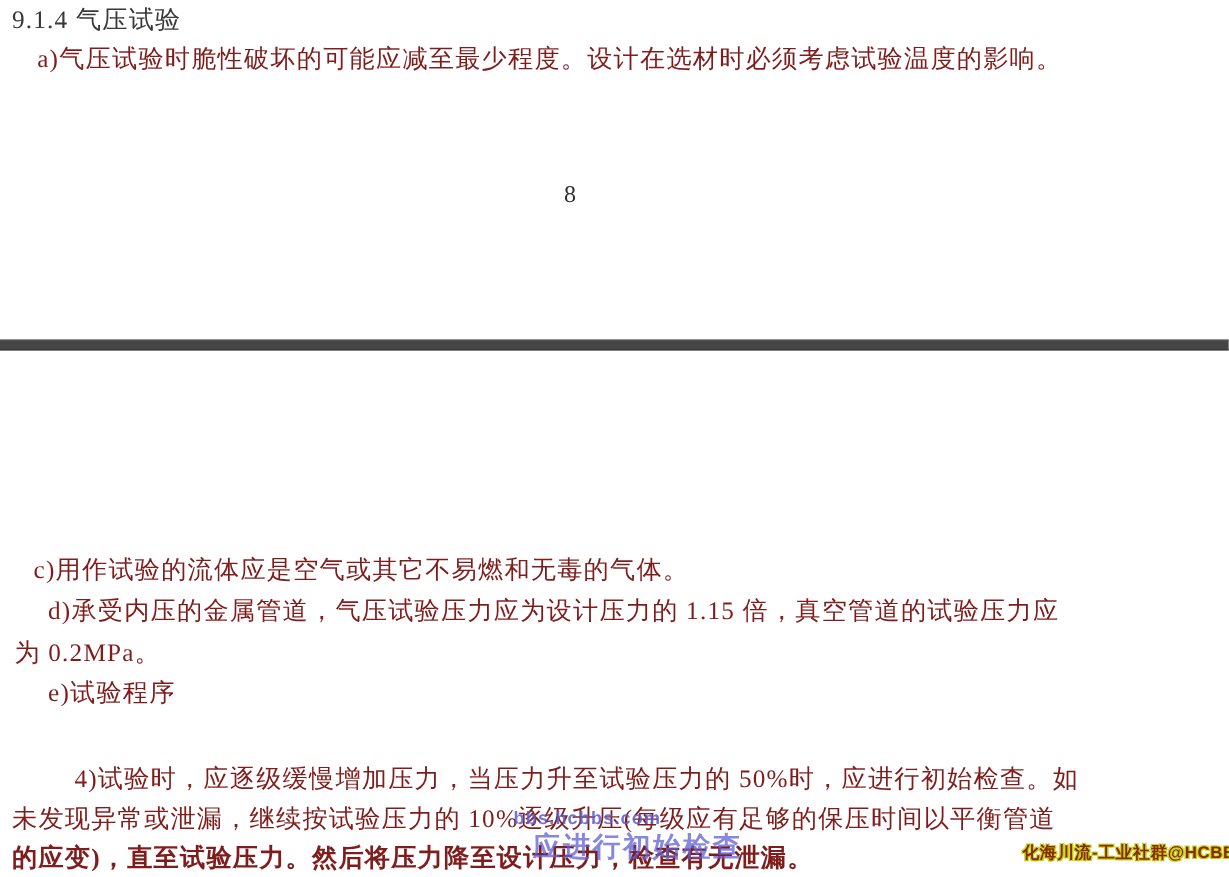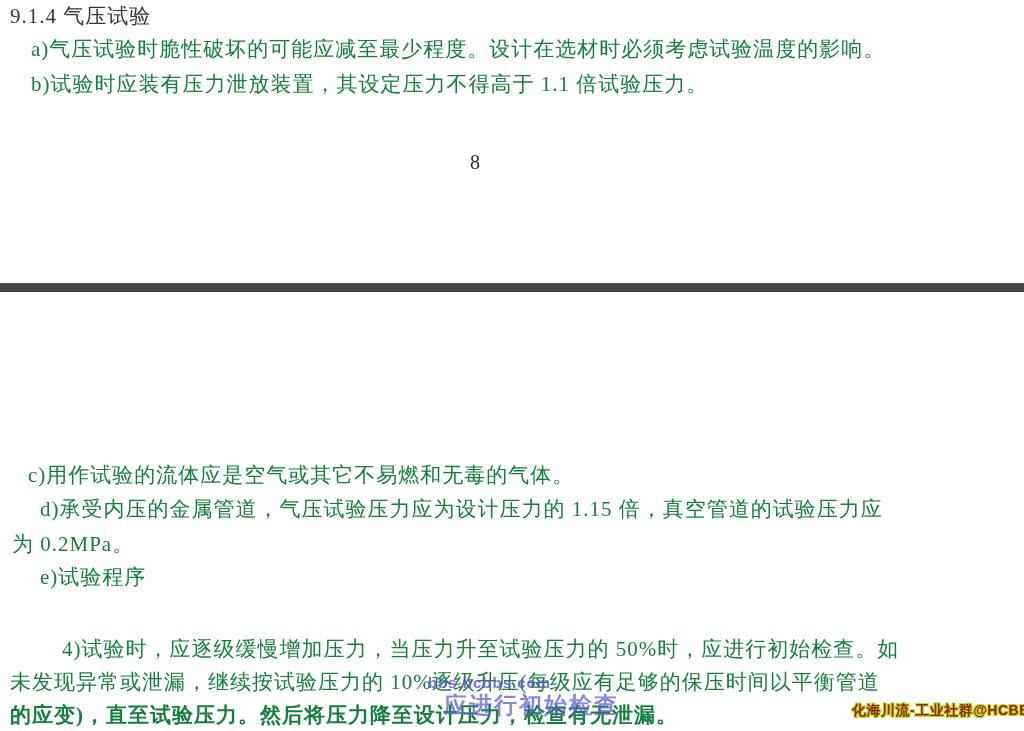--- a/index.html
+++ b/index.html
@@ -13,21 +13,21 @@
   .page {
     position: relative;
     width: 1024px;
     height: 517px;
     background: #ffffff;
   }
   .ln {
     position: absolute;
     font-size: 21px;
     line-height: 26px;
-    color: #15803d;
+    color: #7f1d1d;
     letter-spacing: 1px;
     white-space: nowrap;
   }
   .heading {
     font-size: 21px;
     color: #383838;
   }
   .page-number {
     position: absolute;
     top: 151px;
@@ -82,21 +82,20 @@
 </style>
 </head>
 <body>
 
 <div class="page">
 
   <div class="ln heading" style="left:10px; top:3px;">9.1.4  气压试验</div>
 
   <div class="ln" style="left:31px; top:36px;">a)气压试验时脆性破坏的可能应减至最少程度。设计在选材时必须考虑试验温度的影响。</div>
 
-  <div class="ln" style="left:31px; top:71px;">b)试验时应装有压力泄放装置，其设定压力不得高于 1.1 倍试验压力。</div>
 
   <div class="page-number">8</div>
 
   <div class="divider"></div>
 
   <div class="ln" style="left:28px; top:462px;">c)用作试验的流体应是空气或其它不易燃和无毒的气体。</div>
 
   <div class="ln" style="left:40px; top:496px;">d)承受内压的金属管道，气压试验压力应为设计压力的 1.15 倍，真空管道的试验压力应</div>
 
   <div class="ln" style="left:12px; top:531px;">为 0.2MPa。</div>

